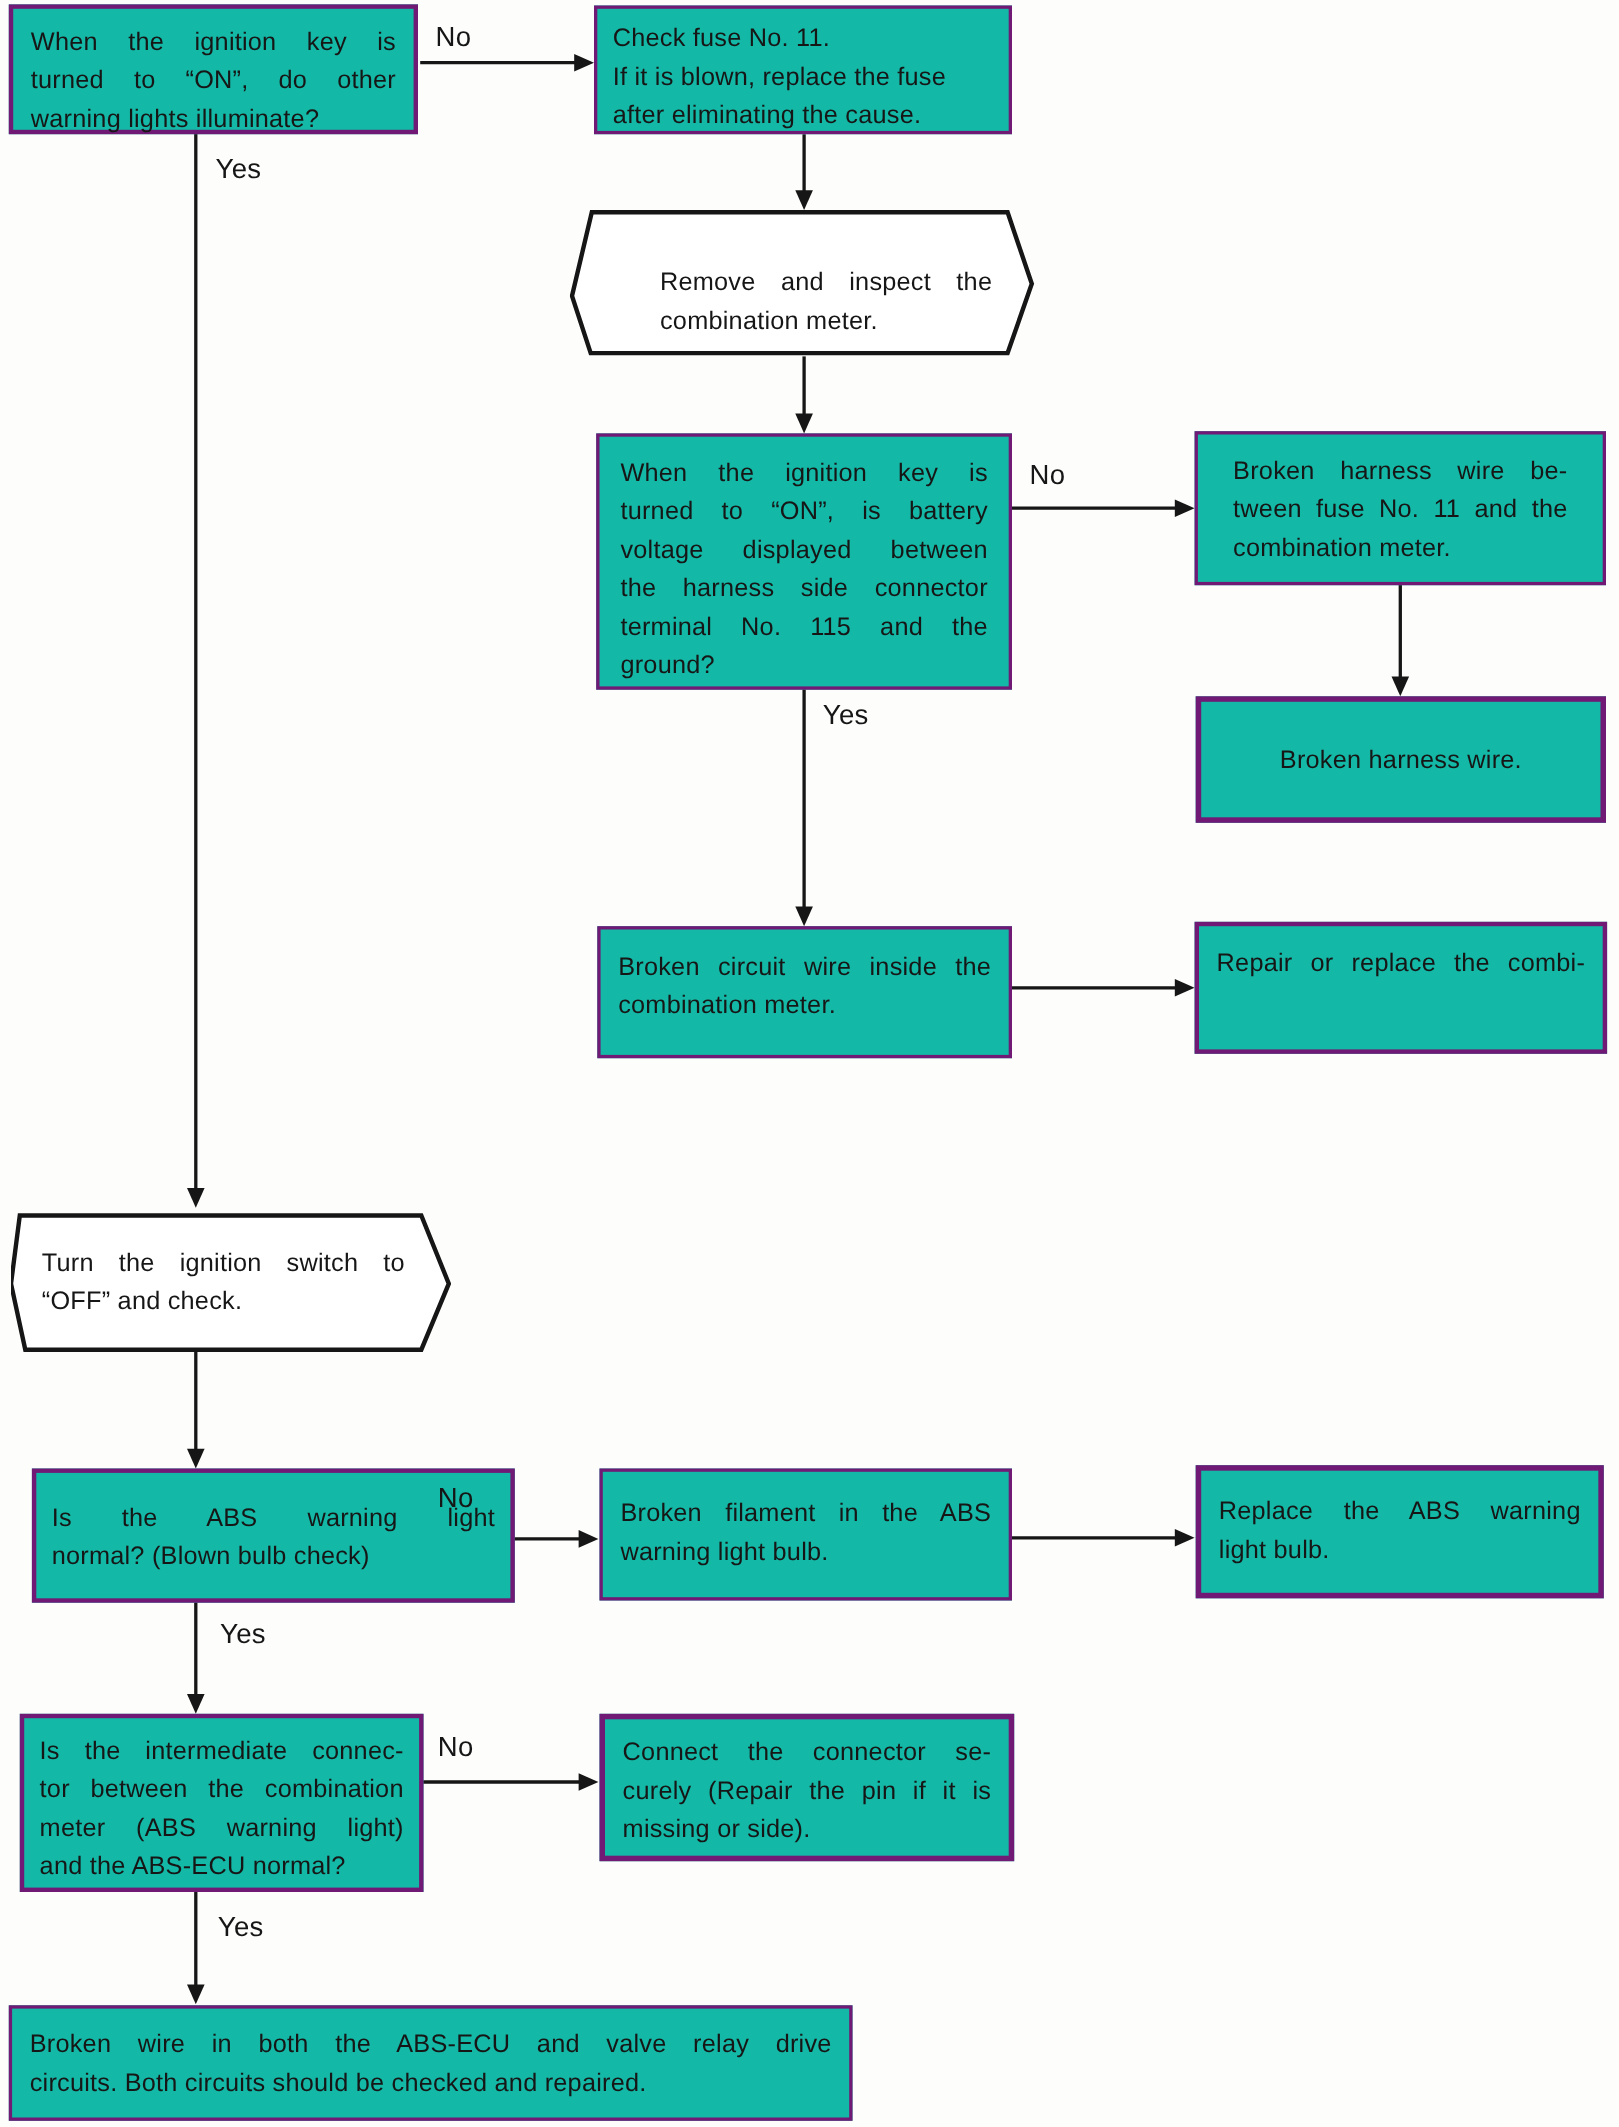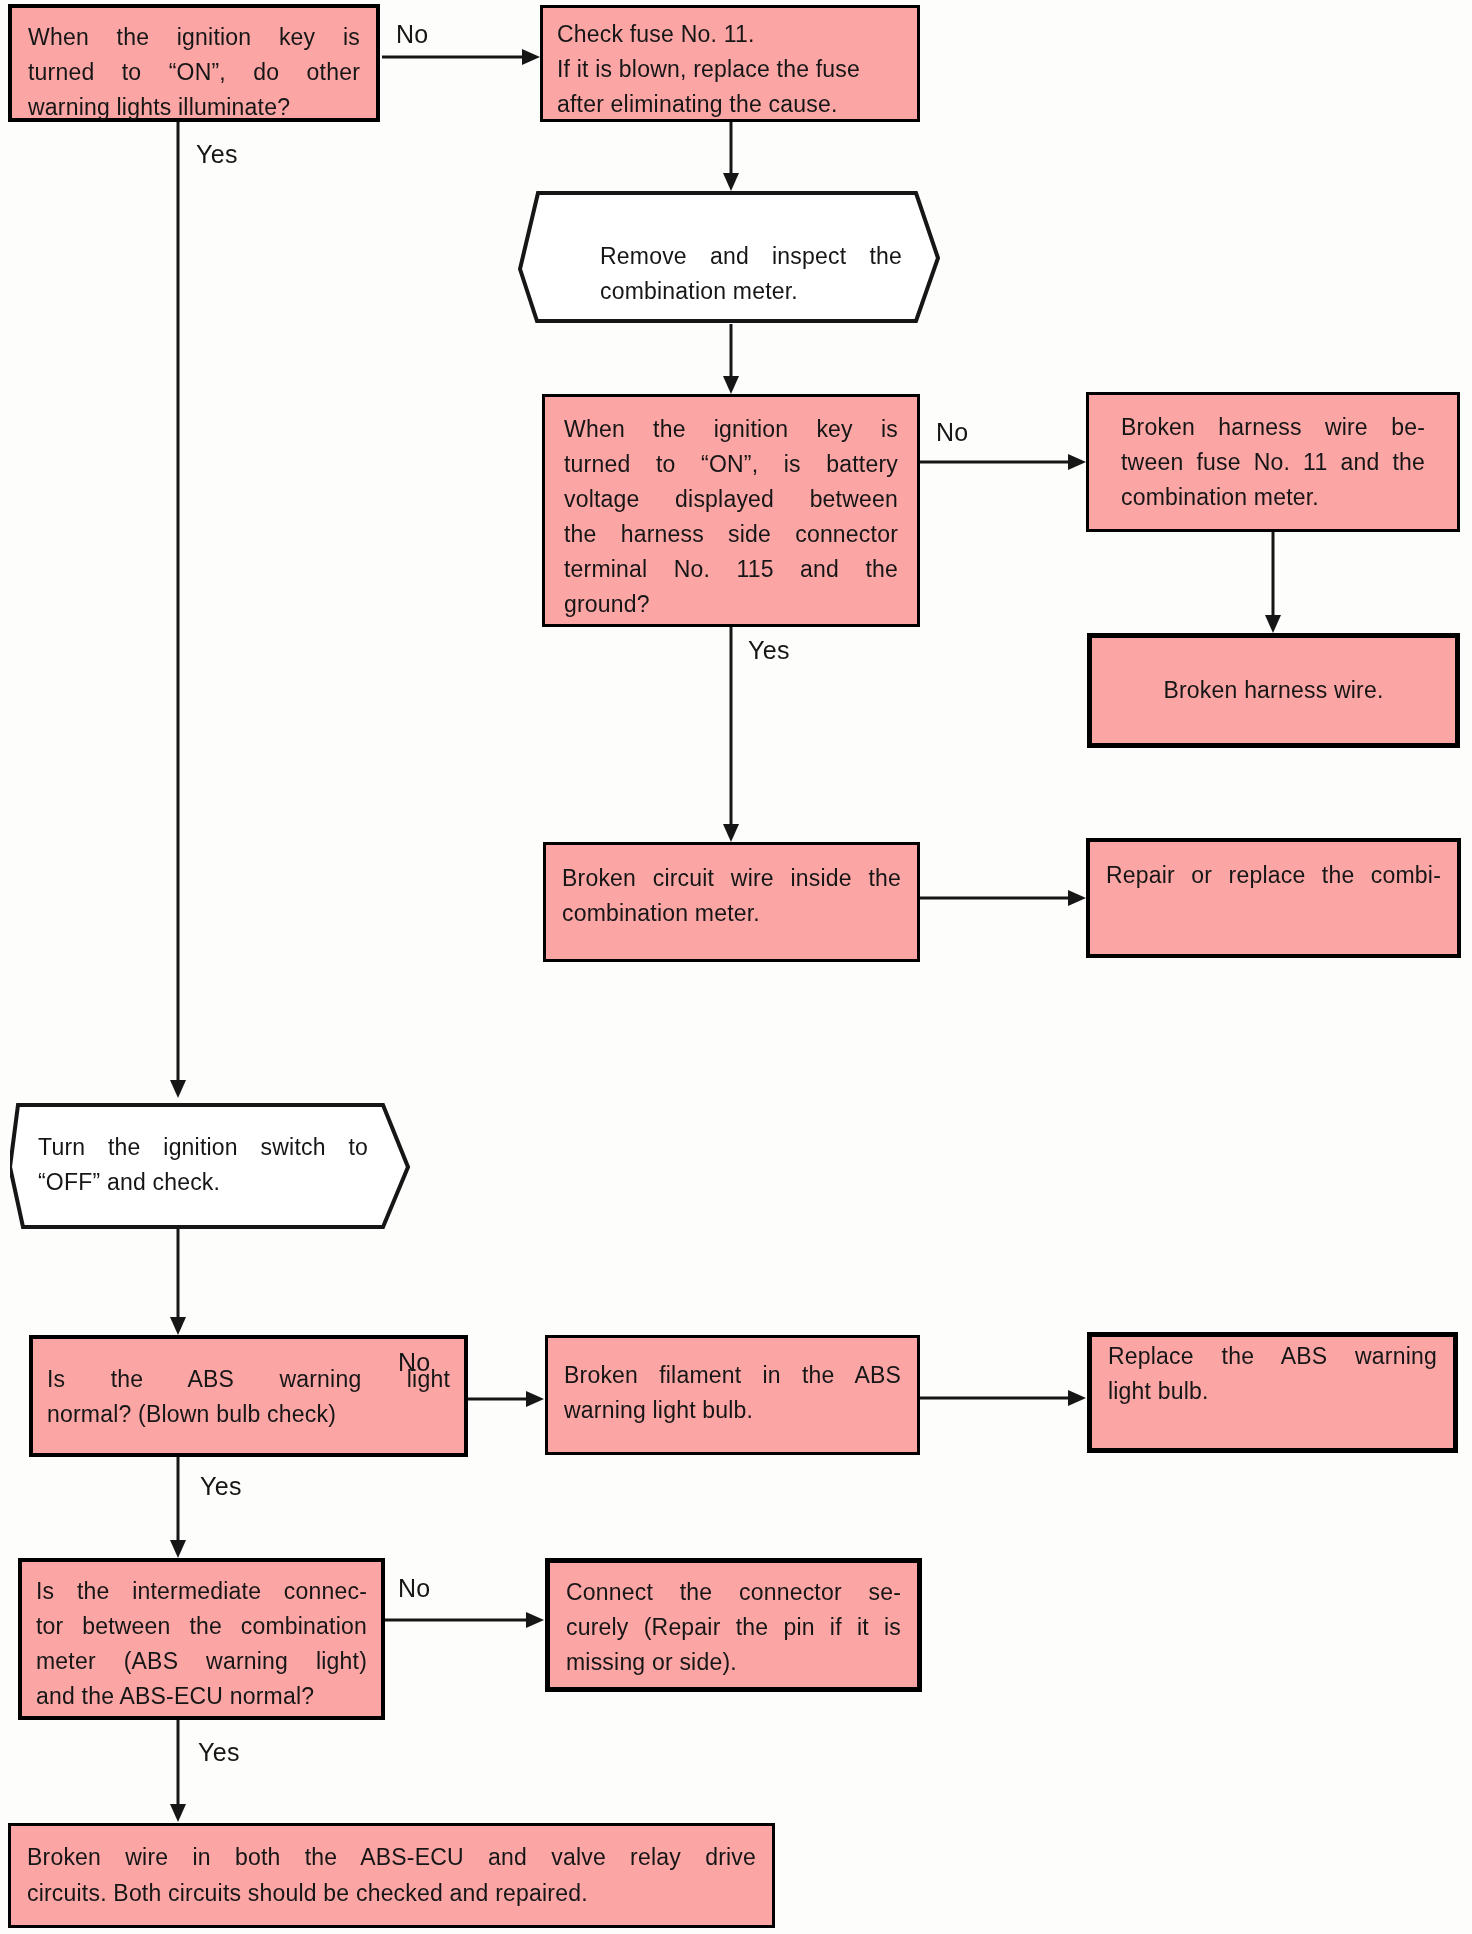--- a/index.html
+++ b/index.html
@@ -9,22 +9,22 @@
     background:#fdfdfb;
     font-family:"Liberation Sans","DejaVu Sans",sans-serif;
     color:#161616;
     overflow:hidden;
   }
   svg.connectors{position:absolute;left:0;top:0;width:1472px;height:1934px;}
   svg.connectors line{stroke:#161616;stroke-width:3;}
   svg.connectors polygon{fill:#161616;}
   .node{
     position:absolute;
-    background:#fca5a5;
-    border:3px solid #000000;
+    background:#14b8a6;
+    border:3px solid #701a75;
     box-sizing:border-box;
     font-size:23px;
     line-height:35px;
     letter-spacing:.2px;
   }
   .ln{min-height:1em;}
   .j{text-align:justify;text-align-last:justify;}
   .center{display:flex;align-items:center;justify-content:center;text-align:center;}
   .hex{position:absolute;}
   .hex svg{position:absolute;left:0;top:0;}
@@ -165,21 +165,21 @@
   <div class="node justify" style="left:18px;top:1335px;width:439px;height:122px;border-width:4px;padding:23px 14px;margin-left:11px;">
       <div class="ln j">Is the ABS warning light</div>
       <div class="ln">normal? (Blown bulb check)</div>
     </div>
 
   <div class="node justify" style="left:545px;top:1335px;width:375px;height:120px;border-width:3px;padding:20px 16px;">
       <div class="ln j">Broken filament in the ABS</div>
       <div class="ln">warning light bulb.</div>
     </div>
 
-  <div class="node justify" style="left:1087px;top:1332px;width:371px;height:121px;border-width:5px;padding:2px 16px;">
+  <div class="node justify" style="left:1087px;top:1332px;width:371px;height:121px;border-width:5px;padding:19px 16px;">
       <div class="ln j">Replace the ABS warning</div>
       <div class="ln">light bulb.</div>
     </div>
 
   <div class="node justify" style="left:18px;top:1558px;width:367px;height:162px;border-width:4px;padding:12px 14px;">
       <div class="ln j">Is the intermediate connec-</div>
       <div class="ln j">tor between the combination</div>
       <div class="ln j">meter (ABS warning light)</div>
       <div class="ln">and the ABS-ECU normal?</div>
     </div>

